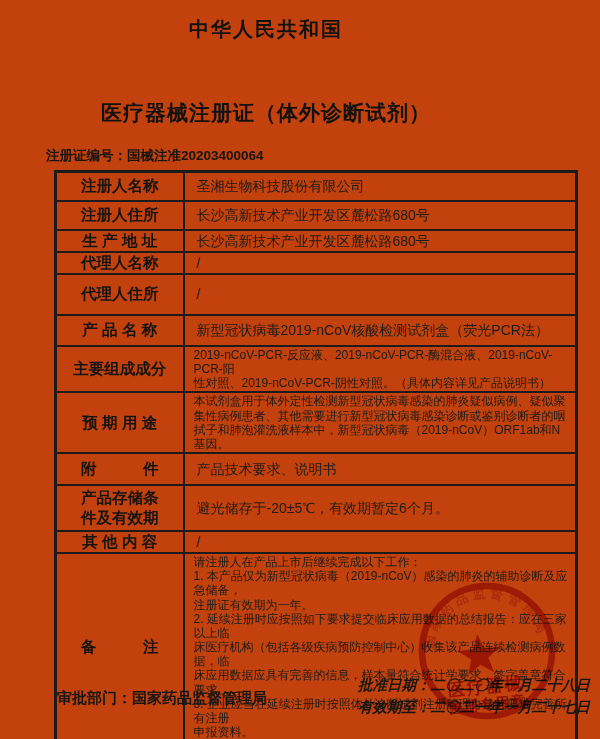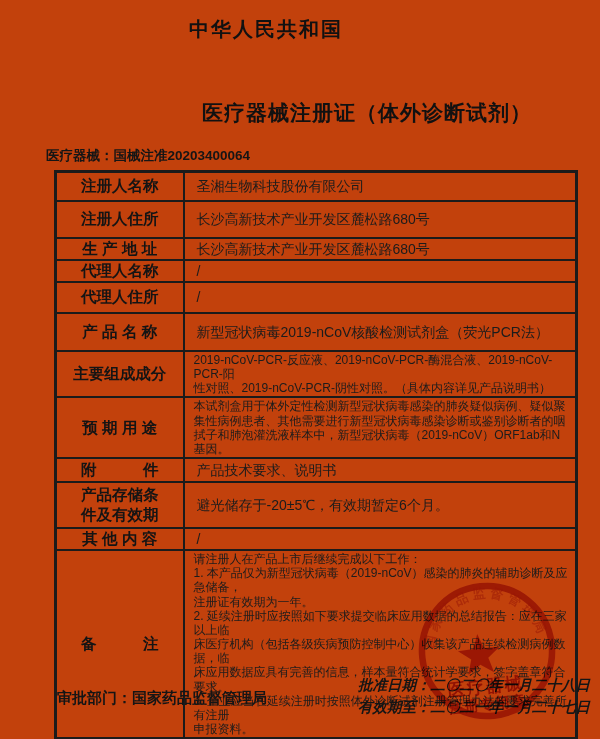--- a/index.html
+++ b/index.html
@@ -12,21 +12,21 @@
     position:relative;width:600px;height:739px;overflow:hidden;
     background:#c2410c;color:#1a1a1a;
   }
   .hdr-wrap{position:absolute;left:0;top:0;width:532px;text-align:center;}
   .country-title{
     position:absolute;left:0;top:16px;width:100%;
     font-size:20px;font-weight:bold;letter-spacing:2px;color:#111;
   }
   .cert-title{
     position:absolute;left:0;top:99px;width:100%;
-    font-size:21px;font-weight:bold;letter-spacing:1px;color:#111;text-align:right;
+    font-size:21px;font-weight:bold;letter-spacing:1px;color:#111;
   }
   .regno{
     position:absolute;left:46px;top:147px;
     font-size:13.5px;font-weight:bold;color:#151515;
   }
   table.cert{
     position:absolute;left:54px;top:170px;width:524px;
     border-collapse:collapse;table-layout:fixed;
     border:3px solid #1b1b1b;
   }
@@ -40,24 +40,24 @@
     white-space:pre-line;line-height:1.3;color:#141414;
     padding:0 2px;
   }
   table.cert td{
     font-size:14px;padding:1px 8px 1px 12px;color:#1c1c1c;
     white-space:pre-line;line-height:1.3;
   }
   table.cert td.small{
     font-size:12px;line-height:1.18;padding-left:9px;padding-right:4px;
   }
-  tr.r1{height:29px} tr.r2{height:37px} tr.r3{height:16px}
-  tr.r4{height:17px} tr.r5{height:31px} tr.r6{height:38px}
+  tr.r1{height:29px} tr.r2{height:29px} tr.r3{height:16px}
+  tr.r4{height:17px} tr.r5{height:41px} tr.r6{height:31px}
   tr.r7{height:24px} tr.r8{height:38px} tr.r9{height:52px}
-  tr.r10{height:24px} tr.r11{height:46px} tr.r12{height:22px}
+  tr.r10{height:32px} tr.r11{height:46px} tr.r12{height:22px}
   tr.r13{height:112px}
   .footer-left{
     position:absolute;left:57px;top:689px;
     font-size:15px;font-weight:bold;color:#151515;
   }
   .footer-right{
     position:absolute;left:358px;top:674px;
     font-size:14.5px;font-weight:bold;line-height:22px;color:#151515;font-style:italic;
   }
   .stamp{
@@ -68,21 +68,21 @@
 </head>
 <body>
 
 <div class="page">
 
   <div class="hdr-wrap">
     <div class="country-title">中华人民共和国</div>
     <div class="cert-title">医疗器械注册证（体外诊断试剂）</div>
   </div>
 
-  <div class="regno"><span>医疗器械：</span><span>国械注准20203400064</span></div>
+  <div class="regno"><span>注册证编号：</span><span>国械注准20203400064</span></div>
 
   <table class="cert">
     <colgroup>
         <col style="width:128px">
         <col>
       </colgroup>
     <tbody>
         <tr class="r1">
       <th>注册人名称</th>
       <td>圣湘生物科技股份有限公司</td>

